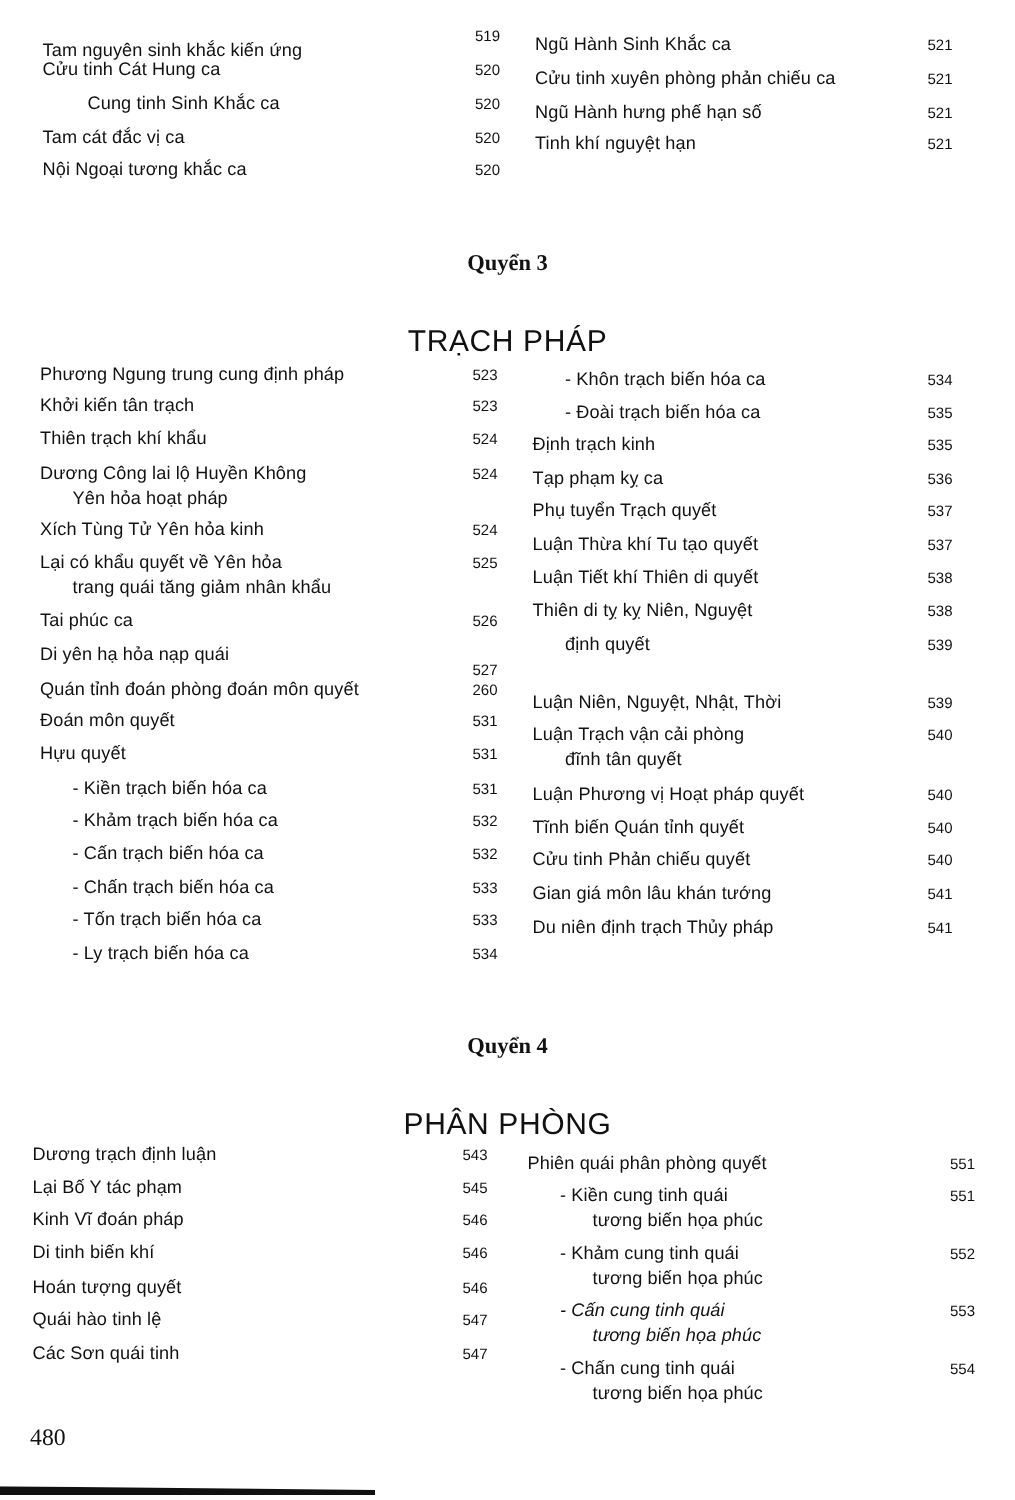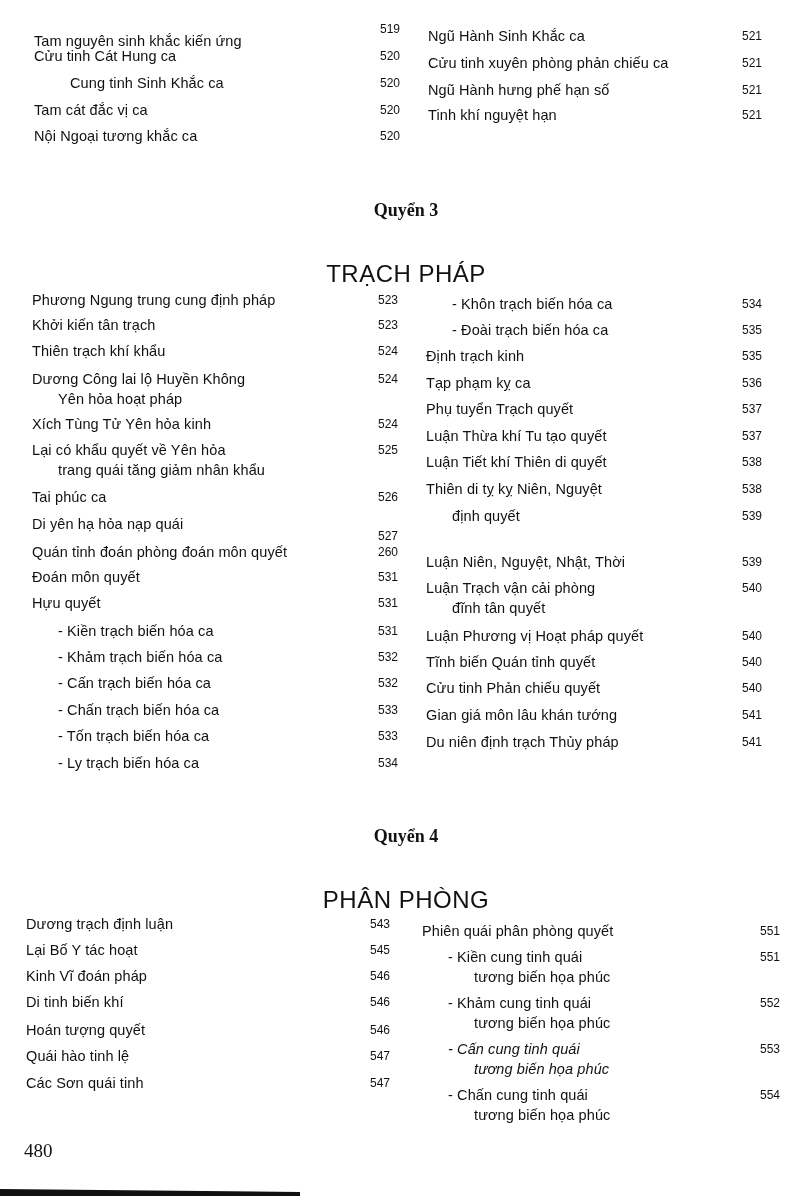--- a/index.html
+++ b/index.html
@@ -195,21 +195,21 @@
 <div class="pg" style="left: 722px; top: 705px;">541</div>
 <div class="entry" style="left: 426px; top: 732px;">
     <span class="t">Du niên định trạch Thủy pháp</span>
   </div>
 <div class="pg" style="left: 722px; top: 732px;">541</div>
 <div class="entry" style="left: 26px; top: 914px;">
     <span class="t">Dương trạch định luận</span>
   </div>
 <div class="pg" style="left: 350px; top: 914px;">543</div>
 <div class="entry" style="left: 26px; top: 940px;">
-    <span class="t">Lại Bố Y tác hoạt</span>
+    <span class="t">Lại Bố Y tác phạm</span>
   </div>
 <div class="pg" style="left: 350px; top: 940px;">545</div>
 <div class="entry" style="left: 26px; top: 966px;">
     <span class="t">Kinh Vĩ đoán pháp</span>
   </div>
 <div class="pg" style="left: 350px; top: 966px;">546</div>
 <div class="entry" style="left: 26px; top: 992px;">
     <span class="t">Di tinh biến khí</span>
   </div>
 <div class="pg" style="left: 350px; top: 992px;">546</div>

